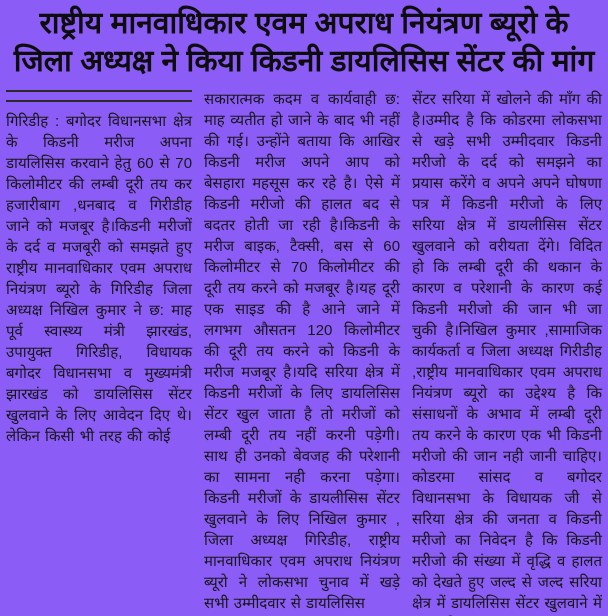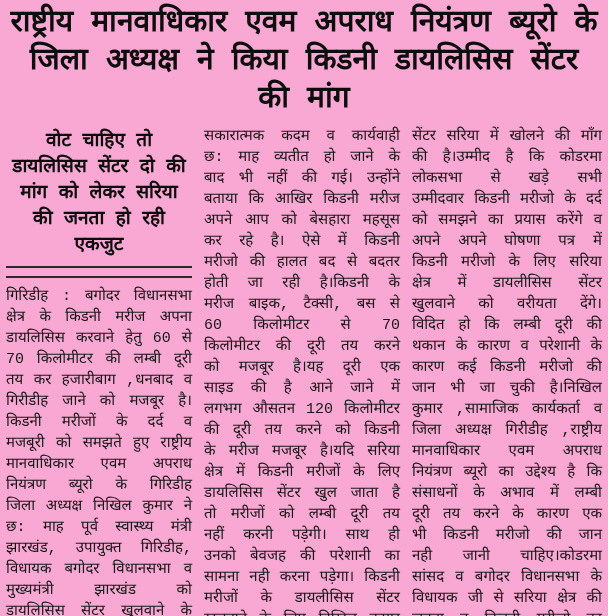--- a/index.html
+++ b/index.html
@@ -3,23 +3,23 @@
 <meta charset="utf-8">
 <style>
   html, body {
     margin: 0;
     padding: 0;
     background: #ffffff;
   }
   .page {
     width: 608px;
     height: 616px;
-    background: #f9a8d4;
+    background: #8b5cf6;
     color: #111111;
-    font-family: Liberation Mono, monospace;
+    font-family: Liberation Sans, sans-serif;
     overflow: hidden;
     box-sizing: border-box;
     padding: 2px 4px 0 4px;
   }
   .headline {
     margin: 0;
     padding: 2px 6px 6px 6px;
     font-size: 30px;
     line-height: 38px;
     font-weight: 700;
@@ -70,21 +70,20 @@
 </head>
 <body>
 
 <div class="page">
 
   <h1 class="headline">राष्ट्रीय मानवाधिकार एवम अपराध नियंत्रण ब्यूरो के जिला अध्यक्ष ने किया किडनी डायलिसिस सेंटर की मांग</h1>
 
   <div class="columns">
 
     <div class="col col-left">
-      <h2 class="subhead">वोट चाहिए तो डायलिसिस सेंटर दो की मांग को लेकर सरिया की जनता हो रही एकजुट</h2>
       <hr class="rule">
       <hr class="rule">
       <p class="body-text">गिरिडीह : बगोदर विधानसभा क्षेत्र के किडनी मरीज अपना डायलिसिस करवाने हेतु 60 से 70 किलोमीटर की लम्बी दूरी तय कर हजारीबाग ,धनबाद व गिरीडीह जाने को मजबूर है।किडनी मरीजों के दर्द व मजबूरी को समझते हुए राष्ट्रीय मानवाधिकार एवम अपराध नियंत्रण ब्यूरो के गिरिडीह जिला अध्यक्ष निखिल कुमार ने छ: माह पूर्व स्वास्थ्य मंत्री झारखंड, उपायुक्त गिरिडीह, विधायक बगोदर विधानसभा व मुख्यमंत्री झारखंड को डायलिसिस सेंटर खुलवाने के लिए आवेदन दिए थे।लेकिन किसी भी तरह की कोई</p>
     </div>
 
     <div class="col col-mid">
       <p class="body-text">सकारात्मक कदम व कार्यवाही छ: माह व्यतीत हो जाने के बाद भी नहीं की गई। उन्होंने बताया कि आखिर किडनी मरीज अपने आप को बेसहारा महसूस कर रहे है। ऐसे में किडनी मरीजो की हालत बद से बदतर होती जा रही है।किडनी के मरीज बाइक, टैक्सी, बस से 60 किलोमीटर से 70 किलोमीटर की दूरी तय करने को मजबूर है।यह दूरी एक साइड की है आने जाने में लगभग औसतन 120 किलोमीटर की दूरी तय करने को किडनी के मरीज मजबूर है।यदि सरिया  क्षेत्र में किडनी मरीजों के लिए डायलिसिस सेंटर खुल जाता है तो मरीजों को लम्बी दूरी तय नहीं करनी पड़ेगी। साथ ही उनको बेवजह  की परेशानी का सामना नही करना पड़ेगा। किडनी मरीजों के डायलीसिस सेंटर खुलवाने के लिए निखिल कुमार , जिला अध्यक्ष गिरिडीह, राष्ट्रीय मानवाधिकार एवम अपराध नियंत्रण ब्यूरो ने लोकसभा चुनाव में खड़े सभी उम्मीदवार से डायलिसिस</p>
     </div>
 
     <div class="col col-right">

